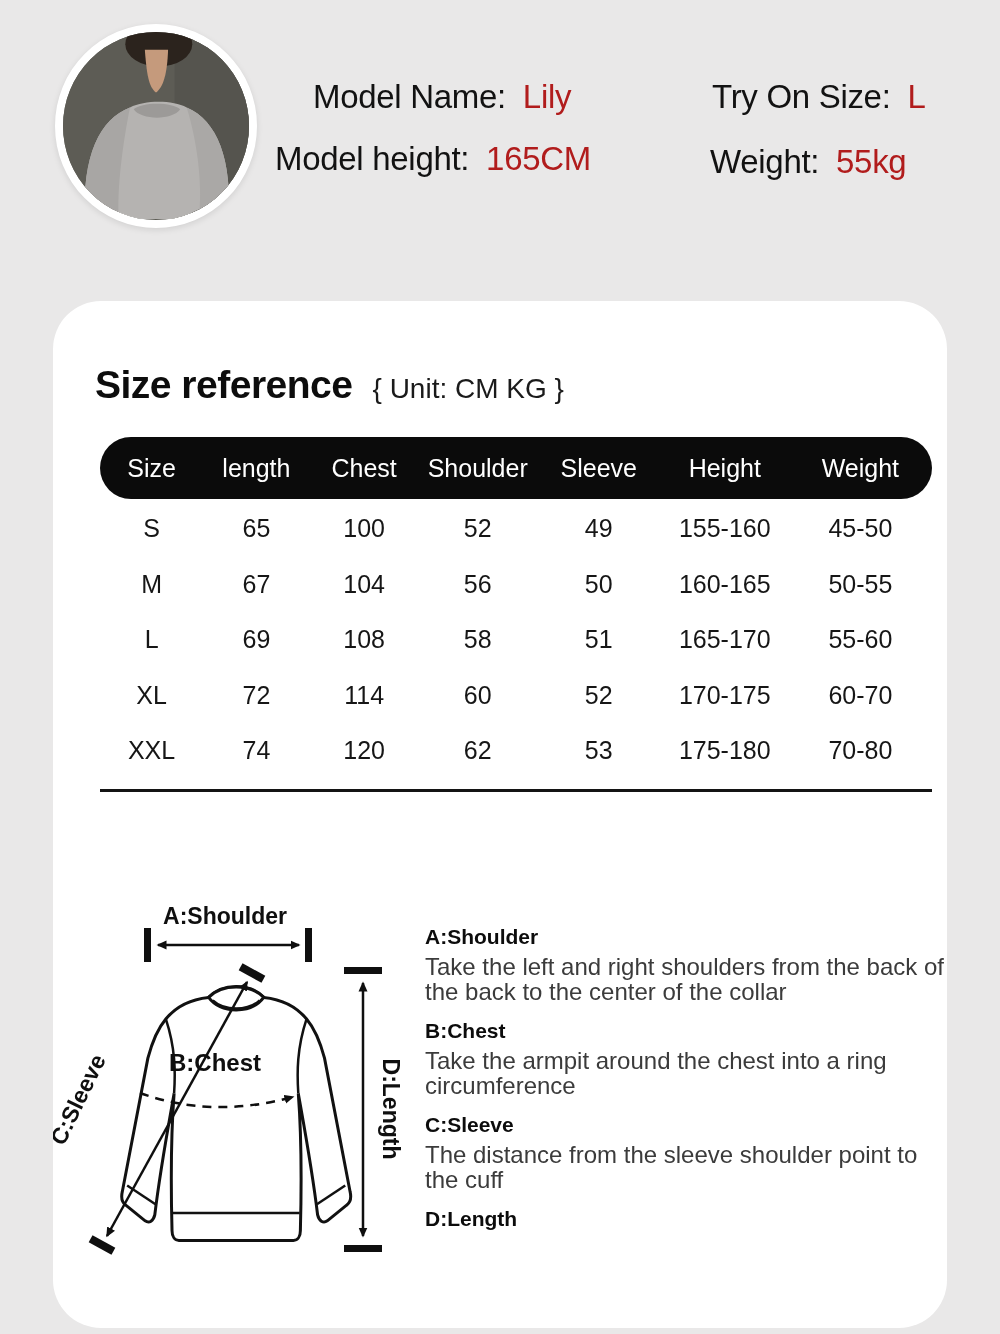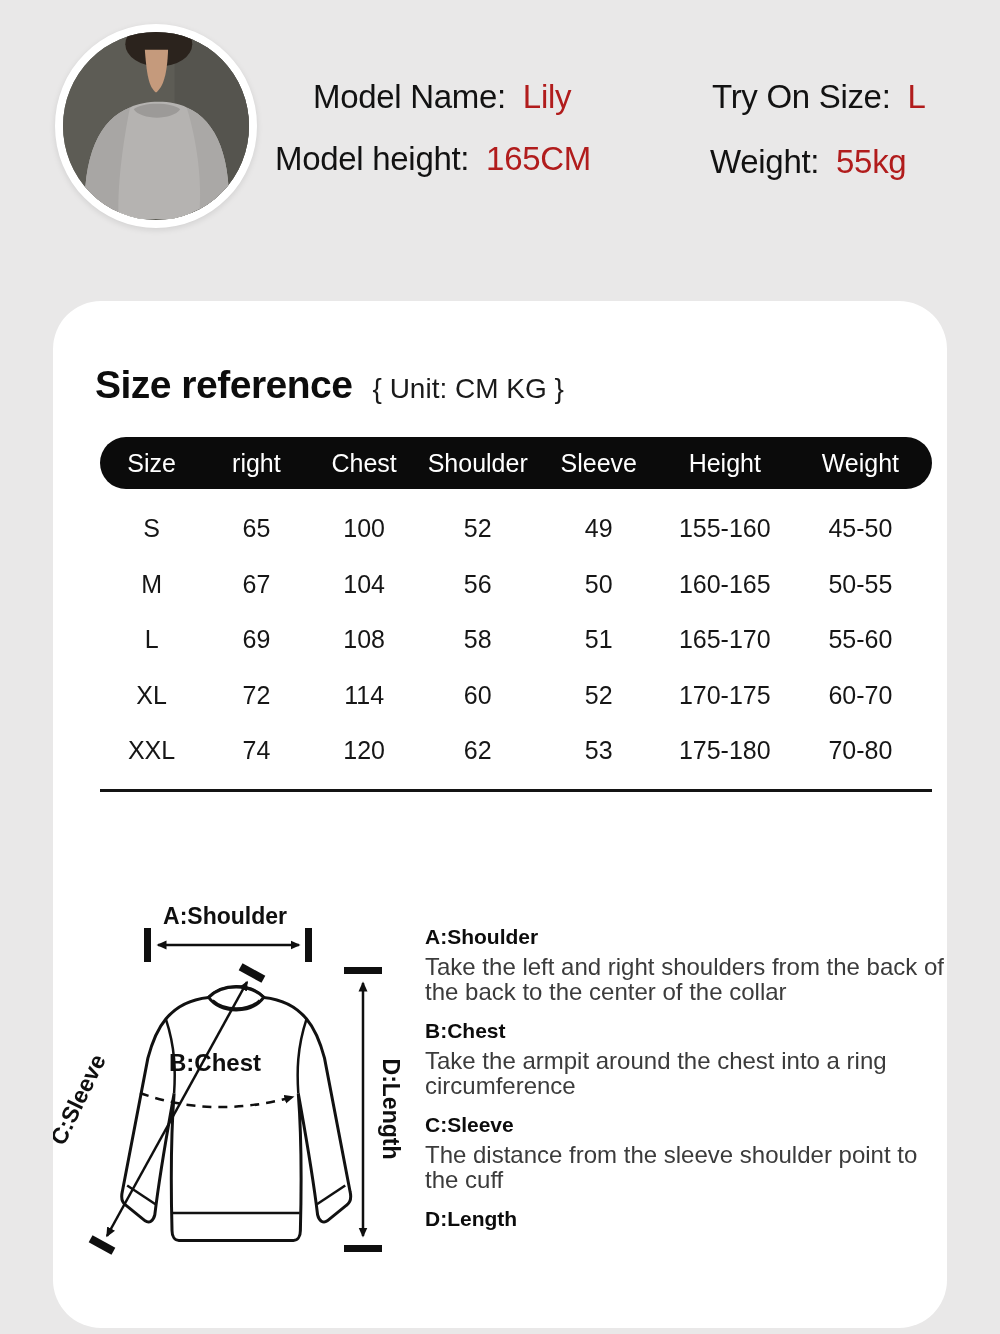--- a/index.html
+++ b/index.html
@@ -26,21 +26,21 @@
   .card{
     position:absolute;left:53px;top:258px;width:894px;height:1027px;
     background:#ffffff;border-radius:48px;margin-top:43px;
   }
   .card-title-row{position:absolute;left:42px;top:62px;display:flex;align-items:baseline;}
   .card-title{font-size:39px;font-weight:700;letter-spacing:-0.5px;color:#0d0d0d;}
   .unit-note{font-size:28px;color:#1a1a1a;margin-left:20px;}
   
   .tbl-grid{display:grid;grid-template-columns:12.4% 12.8% 13.1% 14.2% 14.9% 15.4% 17.2%;}
   .tbl-head{
-    position:absolute;left:47px;top:136px;width:832px;height:52px;
+    position:absolute;left:47px;top:136px;width:832px;height:62px;
     background:#0b0b0b;border-radius:31px;color:#ffffff;
     font-size:25px;align-items:center;
   }
   .tbl-head span{text-align:center;}
   .tbl-body{position:absolute;left:47px;top:200px;width:832px;}
   .tbl-row{height:55.5px;align-items:center;font-size:25px;color:#161616;}
   .tbl-row span{text-align:center;}
   .divider{position:absolute;left:47px;top:488px;width:832px;height:3px;background:#141414;}
   .tips{
     position:absolute;left:47px;top:506px;width:832px;
@@ -98,21 +98,21 @@
 
   <div class="card">
 
     <div class="card-title-row">
       <span class="card-title">Size reference</span>
       <span class="unit-note">{ Unit: CM KG }</span>
     </div>
 
     <div class="tbl-head tbl-grid">
       <span>Size</span>
-      <span>right</span>
+      <span>length</span>
       <span>Chest</span>
       <span>Shoulder</span>
       <span>Sleeve</span>
       <span>Height</span>
       <span>Weight</span>
     </div>
 
     <div class="tbl-body">
       <div class="tbl-row tbl-grid">
         <span>S</span>

